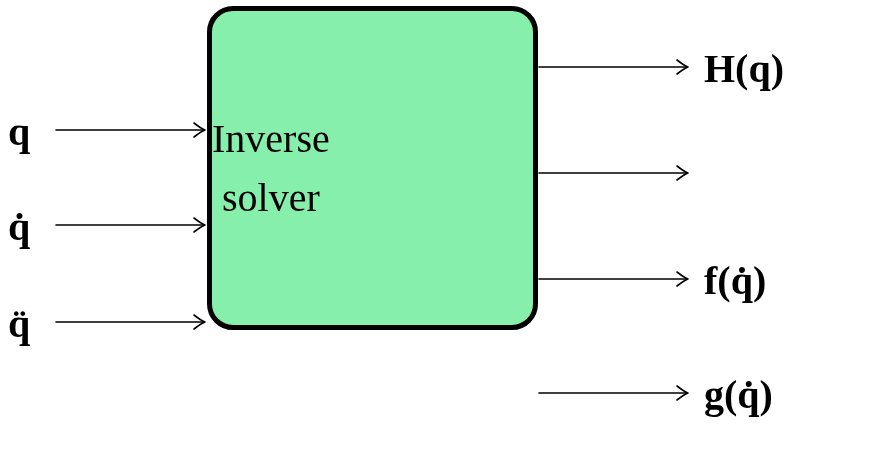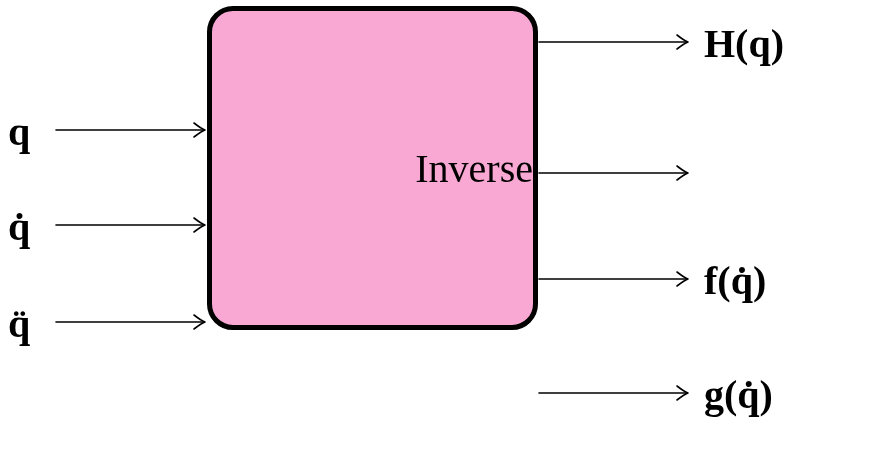--- a/index.html
+++ b/index.html
@@ -18,24 +18,24 @@
   }
   .solver-box {
     position: absolute;
     left: 207px;
     top: 6px;
     width: 331px;
     height: 324px;
     border: 5px solid #000000;
     border-radius: 26px;
     box-sizing: border-box;
-    background: #f9a8d4;
+    background: #86efac;
     display: flex;
     align-items: center;
-    justify-content: flex-end;
+    justify-content: flex-start;
   }
   .solver-box-text {
     text-align: center;
     font-size: 40px;
     line-height: 59px;
     font-weight: normal;
     color: #000000;
   }
   .io-label {
     position: absolute;
@@ -51,40 +51,41 @@
     position: absolute;
     transform: translateY(-50%);
     display: block;
   }
   .in-arrow  { left: 55px; }
   .out-arrow { left: 538px; }
   
   .y-in1 { top: 132px; }
   .y-in2 { top: 227px; }
   .y-in3 { top: 324px; }
-  .y-out1 { top: 44px; }
+  .y-out1 { top: 69px; }
   .y-out2 { top: 175px; }
   .y-out3 { top: 281px; }
   .y-out4 { top: 395px; }
   .arrow svg line, .arrow svg path {
     stroke: #000000;
     stroke-width: 1.6;
     fill: none;
     stroke-linecap: round;
     stroke-linejoin: round;
   }
 </style>
 </head>
 <body>
 
 <div class="canvas">
 
   <div class="solver-box">
     <div class="solver-box-text">
       <div>Inverse</div>
+      <div>solver</div>
     </div>
   </div>
 
   <div class="io-label in-label y-in1">q</div>
   <div class="io-label in-label y-in2">q̇</div>
   <div class="io-label in-label y-in3">q̈</div>
 
   <div class="arrow in-arrow y-in1">
     <svg width="153" height="24" viewBox="0 0 153 24">
       <line x1="1" y1="12" x2="149" y2="12"></line>

